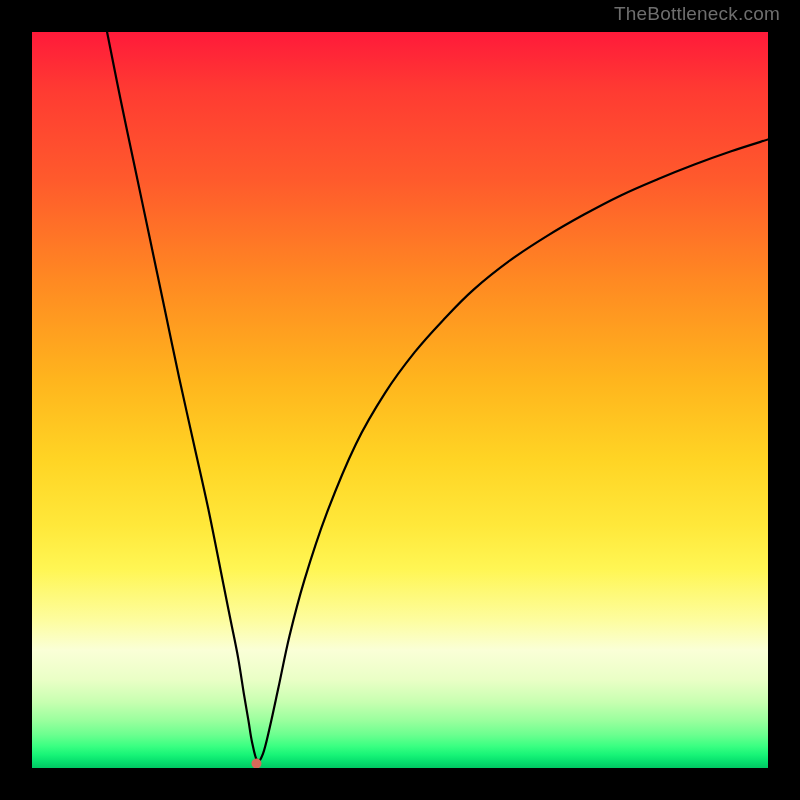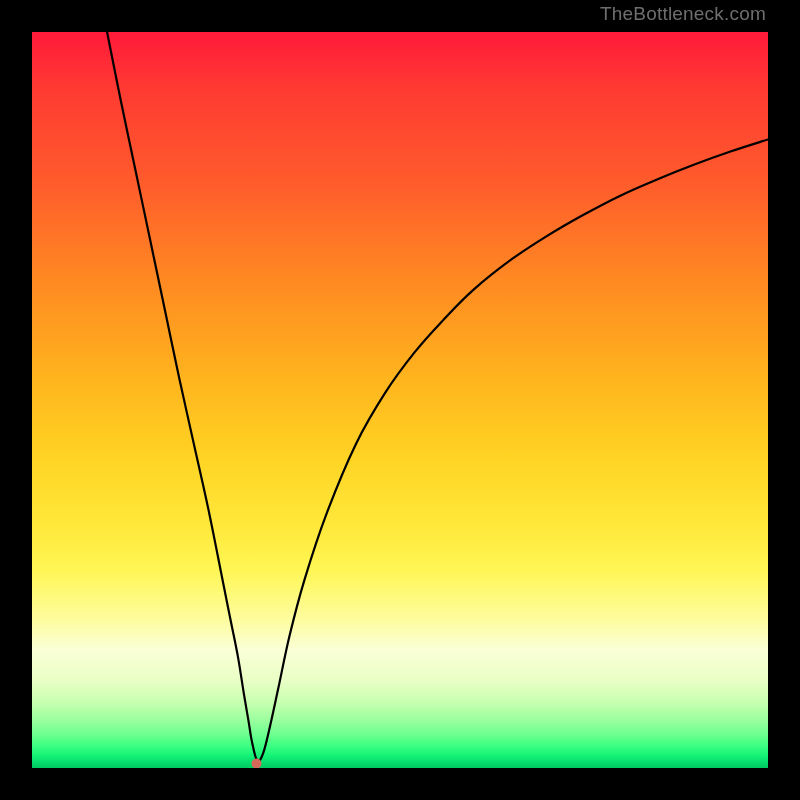--- a/index.html
+++ b/index.html
@@ -42,21 +42,21 @@
       #6bff8f 95.5%,
       #3bff82 97%,
       #18f477 98.2%,
       #07e06e 99.1%,
       #00c863 100%
     );
   }
   .watermark {
     position: absolute;
     top: 3px;
-    right: 34px;
+    right: 20px;
     color: #6e6e6e;
     font-size: 19px;
     letter-spacing: 0.2px;
     user-select: none;
   }
   svg.curve {
     position: absolute;
     inset: 0;
     width: 100%;
     height: 100%;

